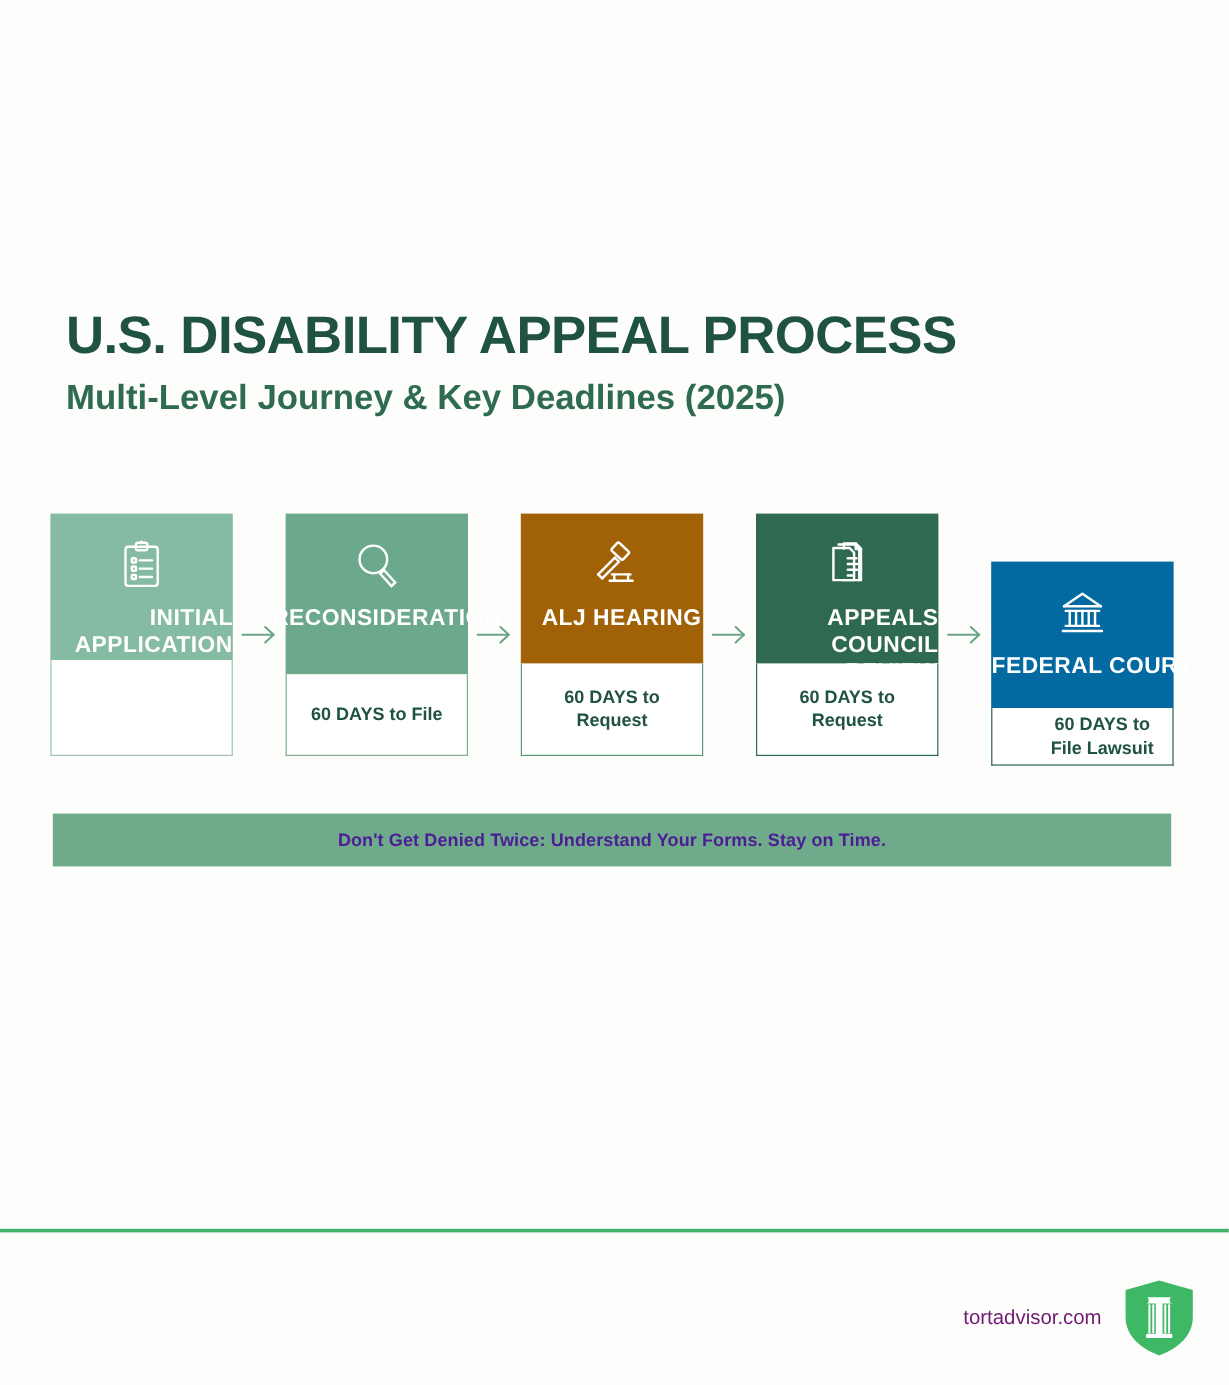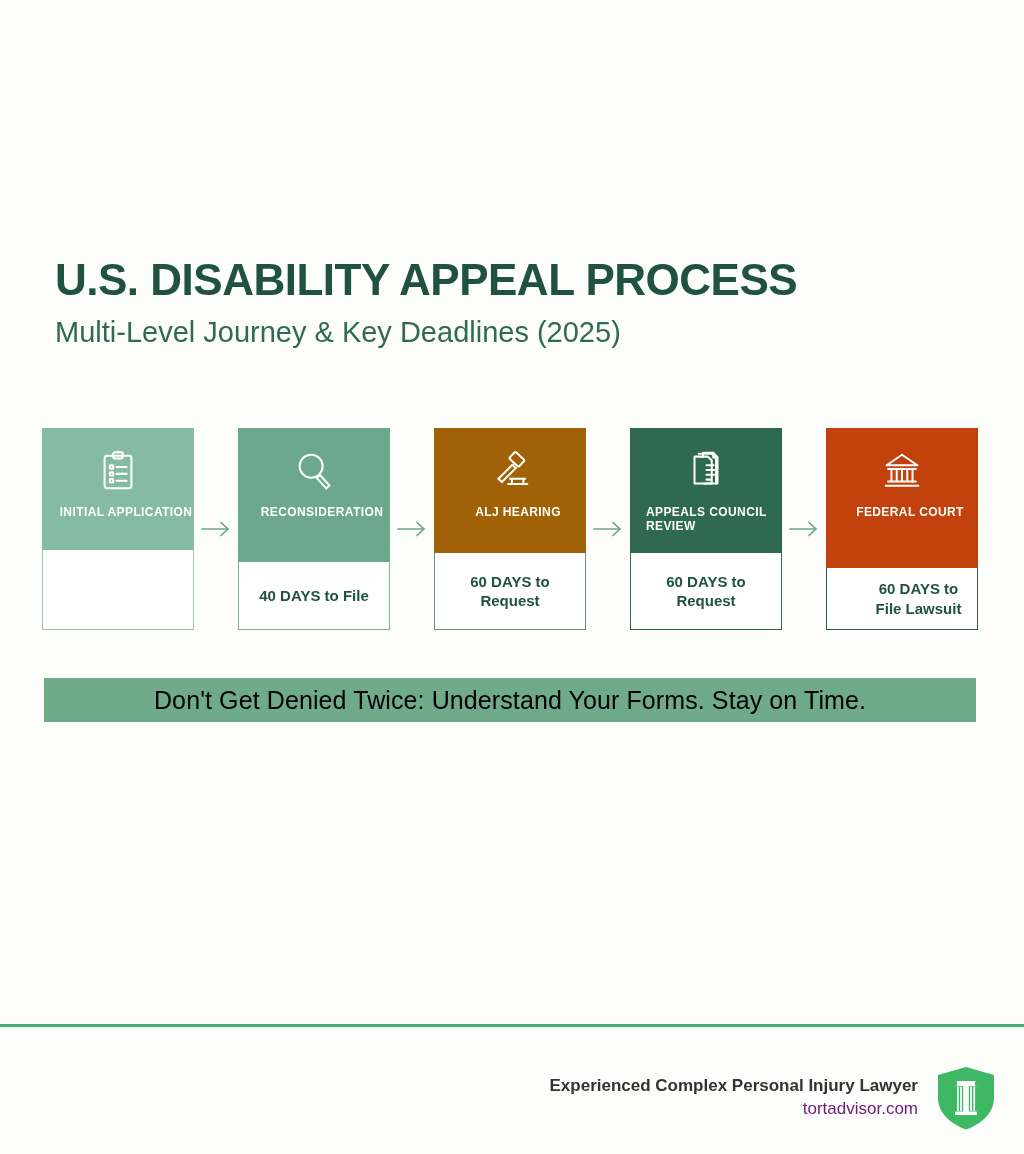--- a/index.html
+++ b/index.html
@@ -26,21 +26,21 @@
     font-size: 44px;
     font-weight: bold;
     letter-spacing: -0.5px;
     color: #1f5240;
     line-height: 1.0;
     margin: 0;
     white-space: nowrap;
   }
   .subtitle {
     font-size: 29px;
-    font-weight: normal;
+    font-weight: bold;
     color: #2f6b51;
     line-height: 1.0;
     margin: 16px 0 0 0;
     white-space: nowrap;
   }
 
   
   .flow {
     position: absolute;
     left: 42px;
@@ -73,24 +73,24 @@
     height: 46px;
     display: block;
   }
   .card-icon svg {
     width: 100%;
     height: 100%;
     display: block;
   }
   .card-label {
     color: #ffffff;
-    font-size: 12px;
+    font-size: 19px;
     font-weight: bold;
     letter-spacing: 0.4px;
-    text-align: left;
+    text-align: right;
     line-height: 1.18;
     margin-top: 11px;
     white-space: nowrap;
     padding-left: 16px;
   }
   .card-label.wrap {
     white-space: normal;
   }
   .card-body {
     flex: 1 1 auto;
@@ -131,23 +131,23 @@
     left: 44px;
     top: 678px;
     width: 932px;
     height: 44px;
     background: #6faa8a;
     display: flex;
     align-items: center;
     justify-content: center;
   }
   .banner-text {
-    color: #000000;
-    font-size: 25px;
-    font-weight: normal;
+    color: #4c1d95;
+    font-size: 15px;
+    font-weight: bold;
     letter-spacing: 0.1px;
     white-space: nowrap;
   }
 
   
   .rule {
     position: absolute;
     left: 0;
     top: 1024px;
     width: 1024px;
@@ -240,21 +240,21 @@
           <circle cx="21" cy="19" r="12"></circle>
           <line x1="30.2" y1="28.2" x2="40" y2="39"></line>
           <line x1="27" y1="31.4" x2="36.8" y2="42.2"></line>
           <line x1="30.2" y1="28.2" x2="27" y2="31.4"></line>
           <line x1="40" y1="39" x2="36.8" y2="42.2"></line>
         </svg>
       </span>
       <span class="card-label">RECONSIDERATION</span>
     </div>
     <div class="card-body" style="border-color:#7fae95;">
-      <span class="card-deadline">40 DAYS to File</span>
+      <span class="card-deadline">60 DAYS to File</span>
     </div>
   </div>
 
   <div class="arrow">
     <svg viewBox="0 0 30 18" fill="none" stroke="#6aa489" stroke-width="1.7" stroke-linecap="round" stroke-linejoin="round">
       <line x1="1" y1="9" x2="27" y2="9"></line>
       <polyline points="20,2.5 27,9 20,15.5"></polyline>
     </svg>
   </div>
 
@@ -309,21 +309,21 @@
   </div>
 
   <div class="arrow">
     <svg viewBox="0 0 30 18" fill="none" stroke="#6aa489" stroke-width="1.7" stroke-linecap="round" stroke-linejoin="round">
       <line x1="1" y1="9" x2="27" y2="9"></line>
       <polyline points="20,2.5 27,9 20,15.5"></polyline>
     </svg>
   </div>
 
   <div class="card">
-    <div class="card-head" style="background:#c2410c;height:140px;">
+    <div class="card-head" style="background:#0369a1;height:122px;margin-top:40px;">
       <span class="card-icon">
         <svg viewBox="0 0 48 48" fill="none" stroke="#ffffff" stroke-width="2.1" stroke-linecap="round" stroke-linejoin="round">
           <polyline points="8,18 24,7 40,18"></polyline>
           <line x1="8" y1="18" x2="40" y2="18"></line>
           <line x1="9.5" y1="22" x2="38.5" y2="22"></line>
           <line x1="13" y1="22" x2="13" y2="35"></line>
           <line x1="18.5" y1="22" x2="18.5" y2="35"></line>
           <line x1="24" y1="22" x2="24" y2="35"></line>
           <line x1="29.5" y1="22" x2="29.5" y2="35"></line>
           <line x1="35" y1="22" x2="35" y2="35"></line>
@@ -341,21 +341,20 @@
 </div>
 
 <div class="banner">
   <span class="banner-text">Don't Get Denied Twice: Understand Your Forms. Stay on Time.</span>
 </div>
 
 <div class="rule"></div>
 
 <div class="footer">
   <div class="footer-text">
-    <span class="footer-tagline">Experienced Complex Personal Injury Lawyer</span>
     <span class="footer-site">tortadvisor.com</span>
   </div>
   <div class="footer-logo">
     <svg viewBox="0 0 68 68">
       <path d="M34 3 L62 11 V34 C62 49 49.5 60 34 65.5 C18.5 60 6 49 6 34 V11 Z" fill="#3fb865"></path>
       <rect x="19.5" y="17" width="29" height="5.2" rx="2.6" fill="#ffffff"></rect>
       <circle cx="22" cy="19.6" r="3.2" fill="#3fb865"></circle>
       <circle cx="46" cy="19.6" r="3.2" fill="#3fb865"></circle>
       <rect x="31.2" y="20" width="5.6" height="30" fill="#ffffff"></rect>
       <rect x="25" y="23" width="1.7" height="24" fill="#ffffff"></rect>

